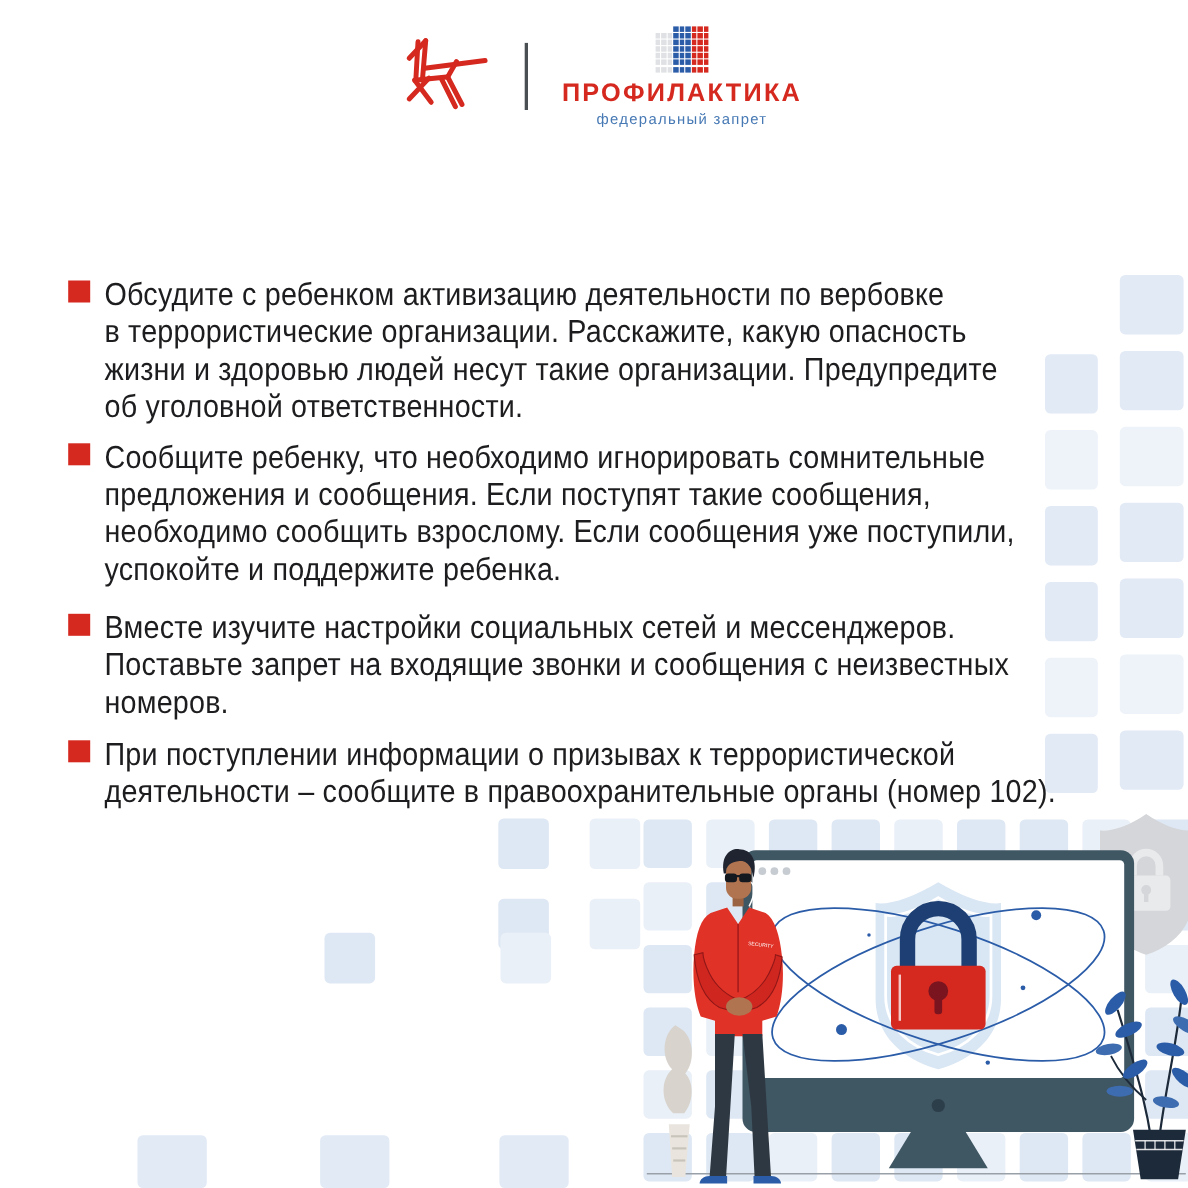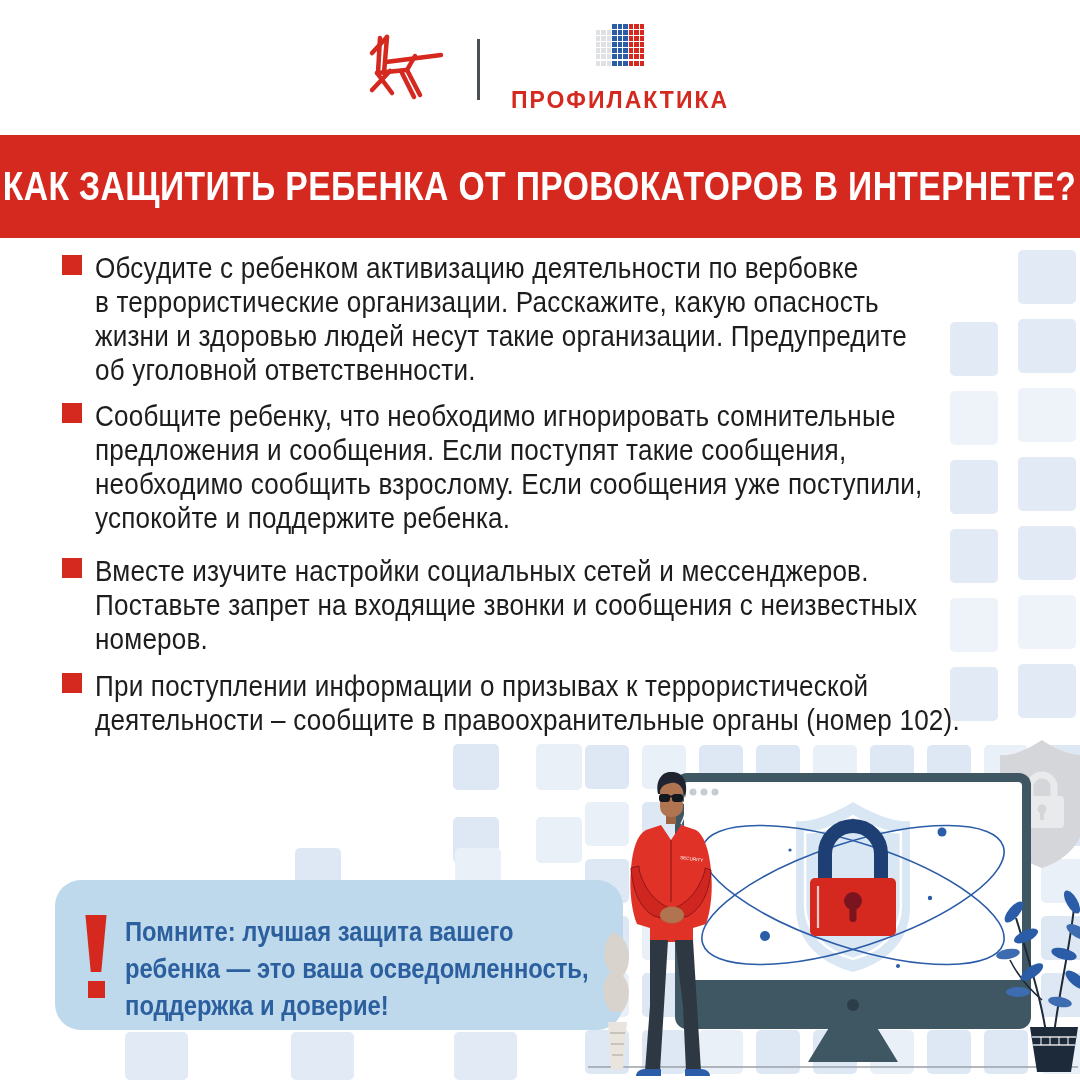--- a/index.html
+++ b/index.html
@@ -3,21 +3,21 @@
 <meta charset="utf-8">
 <style>
   html,body{margin:0;padding:0;background:#fff;}
   .page{position:relative;width:1080px;height:1080px;background:#ffffff;overflow:hidden;
         font-family:"Liberation Sans",sans-serif;
         --red:#d5291f; --blue:#2b5ca8; --callout-bg:#bed8ec; --callout-text:#2b5f9e;}
   .decor-sq{position:absolute;border-radius:5px;}
   
   .chair-svg{position:absolute;left:368px;top:26px;width:80px;height:80px;}
   .header-divider{position:absolute;left:477px;top:39px;width:3px;height:61px;background:#4a4f54;}
-  .brand-block{position:absolute;left:505px;top:24px;width:230px;display:flex;flex-direction:column;align-items:center;gap:16px;}
+  .brand-block{position:absolute;left:505px;top:24px;width:230px;display:flex;flex-direction:column;align-items:center;}
   .brand-mosaic{display:grid;grid-template-columns:repeat(9,4.4px);grid-auto-rows:5px;gap:1.1px;margin-bottom:5px;}
   .mosaic-cell{width:4.4px;height:5px;}
   .brand-name{color:var(--red);font-weight:bold;font-size:23px;letter-spacing:2px;white-space:nowrap;}
   .brand-subtitle{color:#4779b4;font-size:13.5px;letter-spacing:1.2px;margin-top:3px;white-space:nowrap;}
   
   .banner{position:absolute;left:0;top:135px;width:1080px;height:103px;background:var(--red);
           display:flex;align-items:center;justify-content:center;}
   .banner-title{color:#ffffff;font-weight:bold;font-size:41px;letter-spacing:.5px;white-space:nowrap;
                 transform:scaleX(.82);}
   
@@ -193,23 +193,20 @@
         <div class="mosaic-cell" style="background: rgb(43, 92, 168);"></div>
         <div class="mosaic-cell" style="background: rgb(43, 92, 168);"></div>
         <div class="mosaic-cell" style="background: rgb(213, 41, 31);"></div>
         <div class="mosaic-cell" style="background: rgb(213, 41, 31);"></div>
         <div class="mosaic-cell" style="background: rgb(213, 41, 31);"></div>
       </div>
     <div class="brand-name">ПРОФИЛАКТИКА</div>
     <div class="brand-subtitle">федеральный запрет</div>
   </div>
 
-  <div class="banner">
-    <div class="banner-title">КАК ЗАЩИТИТЬ РЕБЕНКА ОТ ПРОВОКАТОРОВ В ИНТЕРНЕТЕ?</div>
-  </div>
 
   <div class="tip-marker" style="top:255px"></div>
   <div class="tip" style="top:251px">Обсудите с ребенком активизацию деятельности по вербовке
 в террористические организации. Расскажите, какую опасность
 жизни и здоровью людей несут такие организации. Предупредите
 об уголовной ответственности.</div>
 
   <div class="tip-marker" style="top:403px"></div>
   <div class="tip" style="top:399px">Сообщите ребенку, что необходимо игнорировать сомнительные
 предложения и сообщения. Если поступят такие сообщения,
@@ -218,29 +215,20 @@
 
   <div class="tip-marker" style="top:558px"></div>
   <div class="tip" style="top:554px">Вместе изучите настройки социальных сетей и мессенджеров.
 Поставьте запрет на входящие звонки и сообщения с неизвестных
 номеров.</div>
 
   <div class="tip-marker" style="top:673px"></div>
   <div class="tip" style="top:669px">При поступлении информации о призывах к террористической
 деятельности – сообщите в правоохранительные органы (номер 102).</div>
 
-  <div class="callout">
-    <div class="excl">
-      <div class="excl-bar"></div>
-      <div class="excl-dot"></div>
-    </div>
-    <div class="callout-text">Помните: лучшая защита вашего
-ребенка — это ваша осведомленность,
-поддержка и доверие!</div>
-  </div>
 
   <svg class="illustration" viewBox="0 0 500 340">
 
     <line x1="8" y1="327" x2="498" y2="327" stroke="#9aa0a8" stroke-width="1.3"></line>
 
     <g>
       <path d="M462 0 C478 11 493 16 504 15 L504 78 C504 104 484 121 462 128 C440 121 420 104 420 78 L420 15 C431 16 446 11 462 0 Z" fill="#d4d6d9"></path>
       <path d="M450 56 v-9 a12 12 0 0 1 24 0 v9" fill="none" stroke="#e8eaec" stroke-width="7"></path>
       <rect x="440" y="56" width="44" height="32" rx="4" fill="#e8eaec"></rect>
       <circle cx="462" cy="69" r="4.5" fill="#d4d6d9"></circle>

